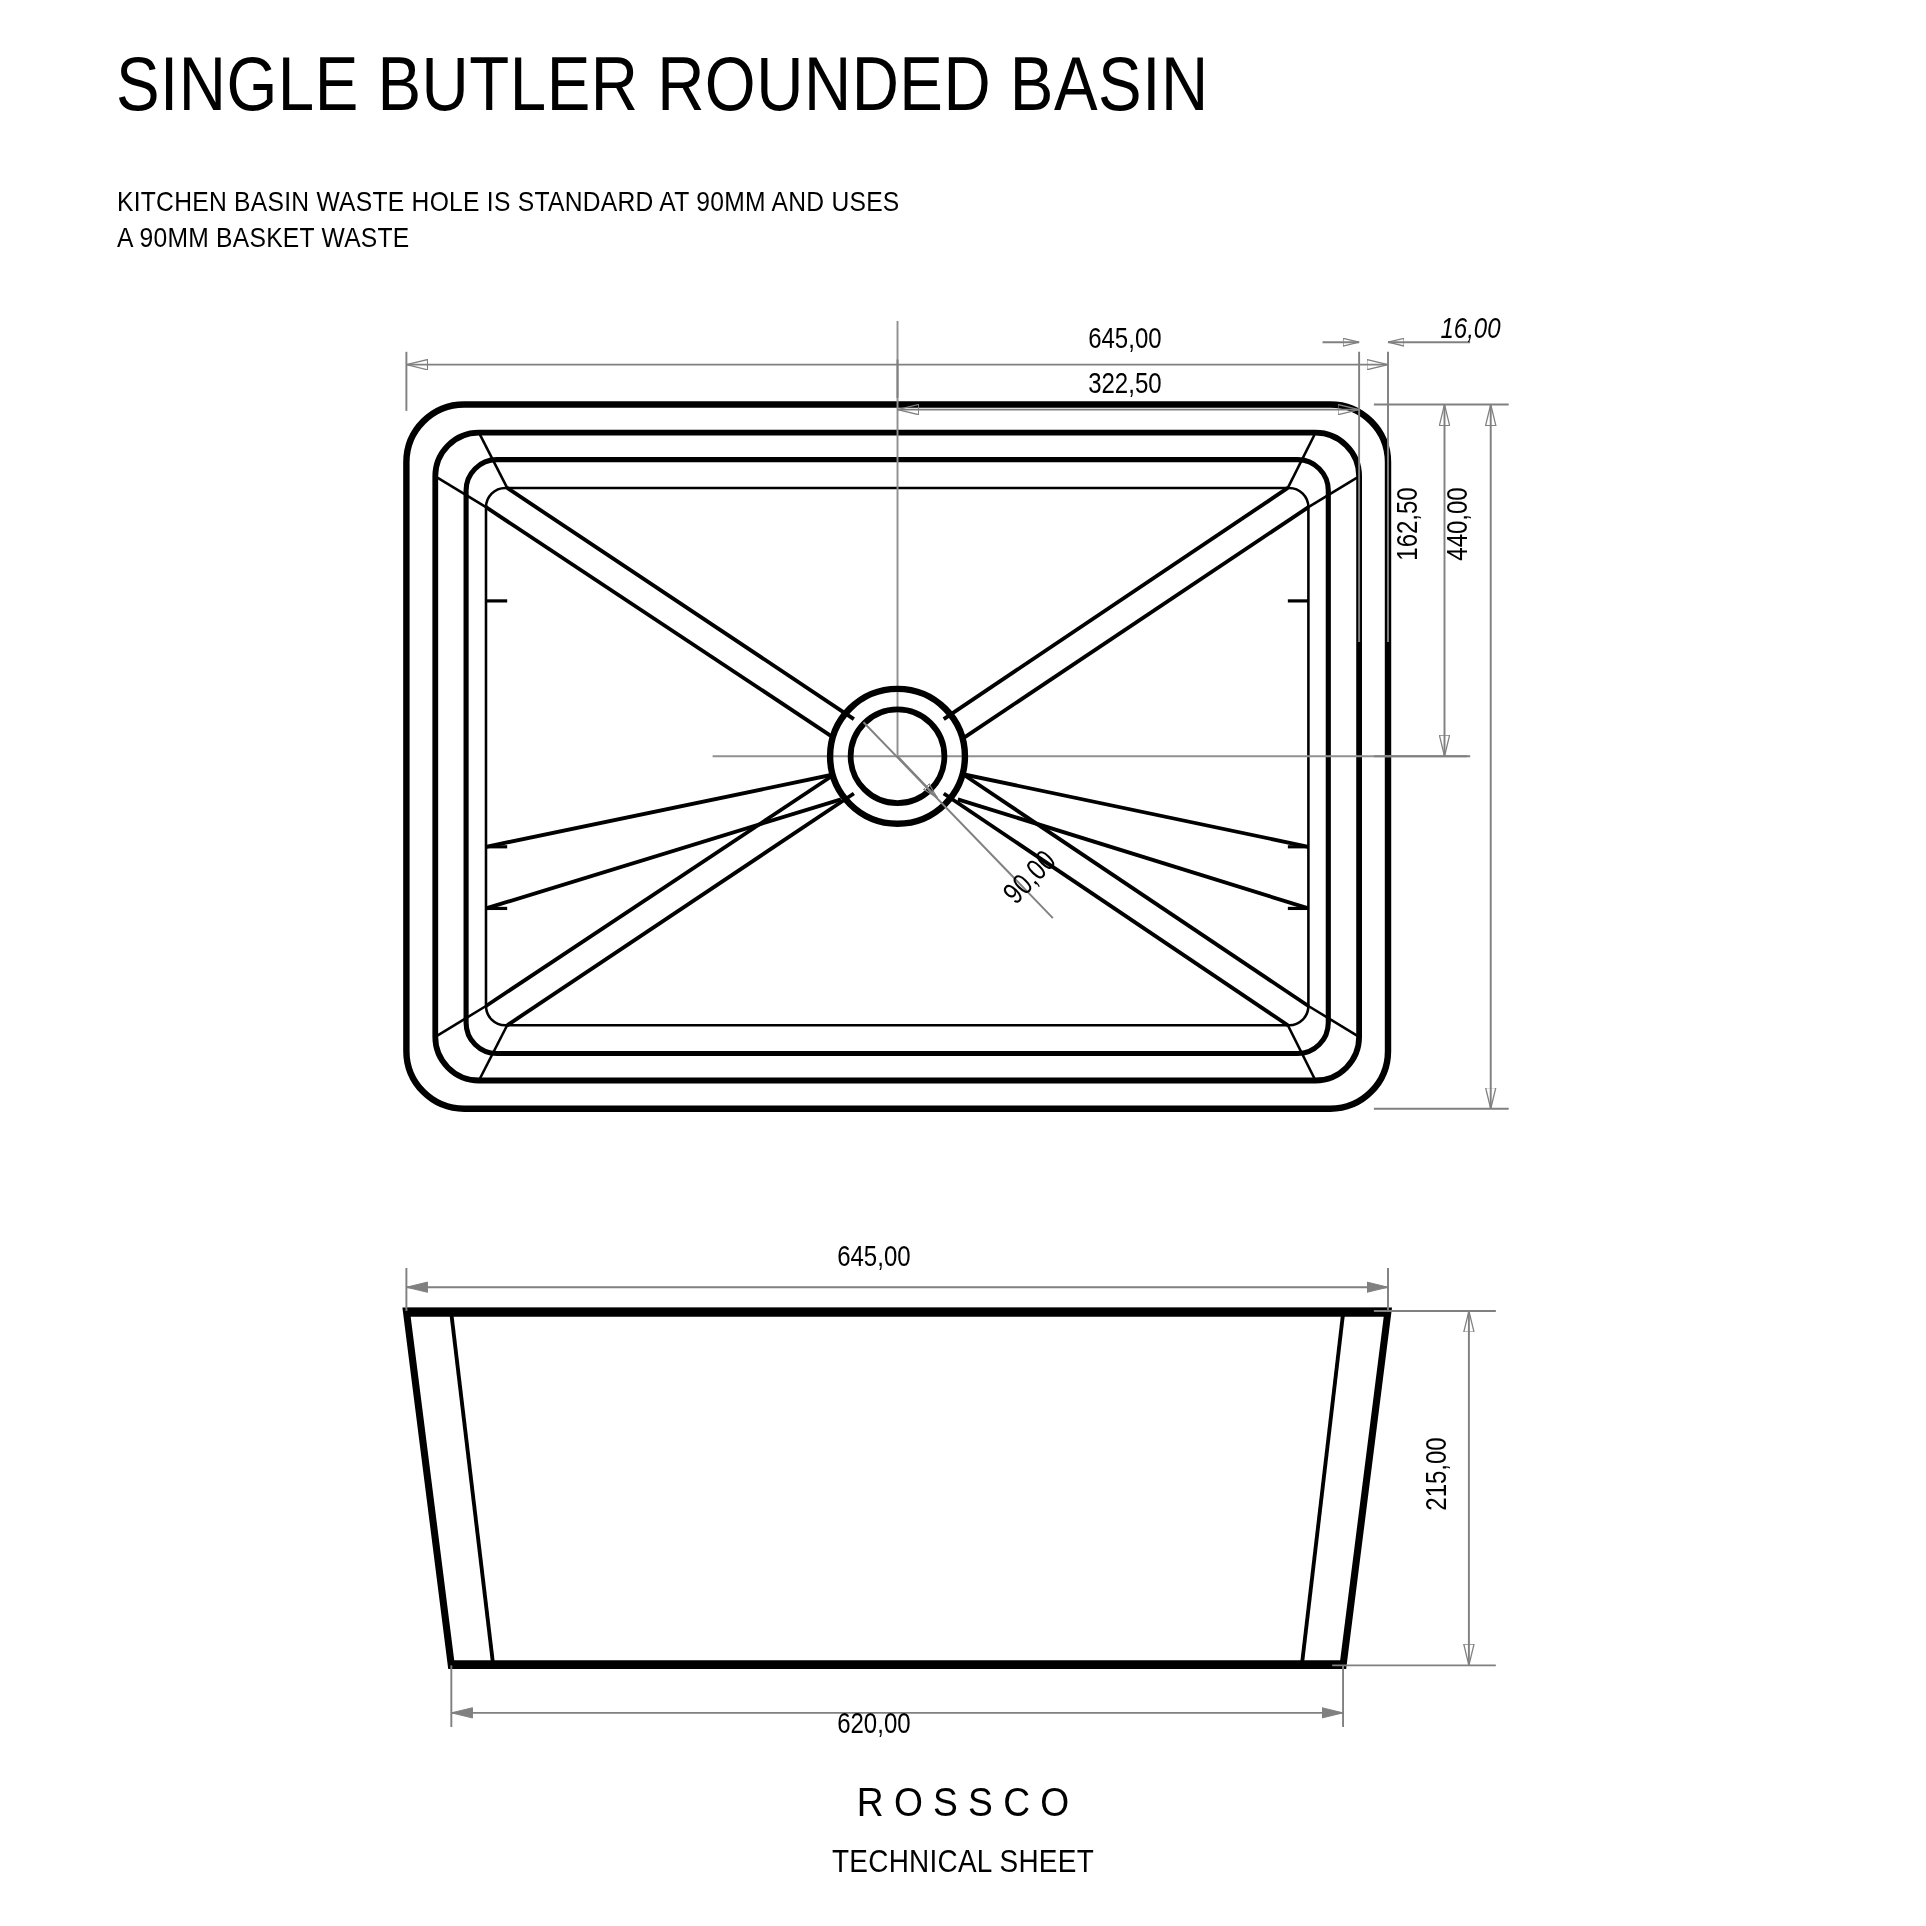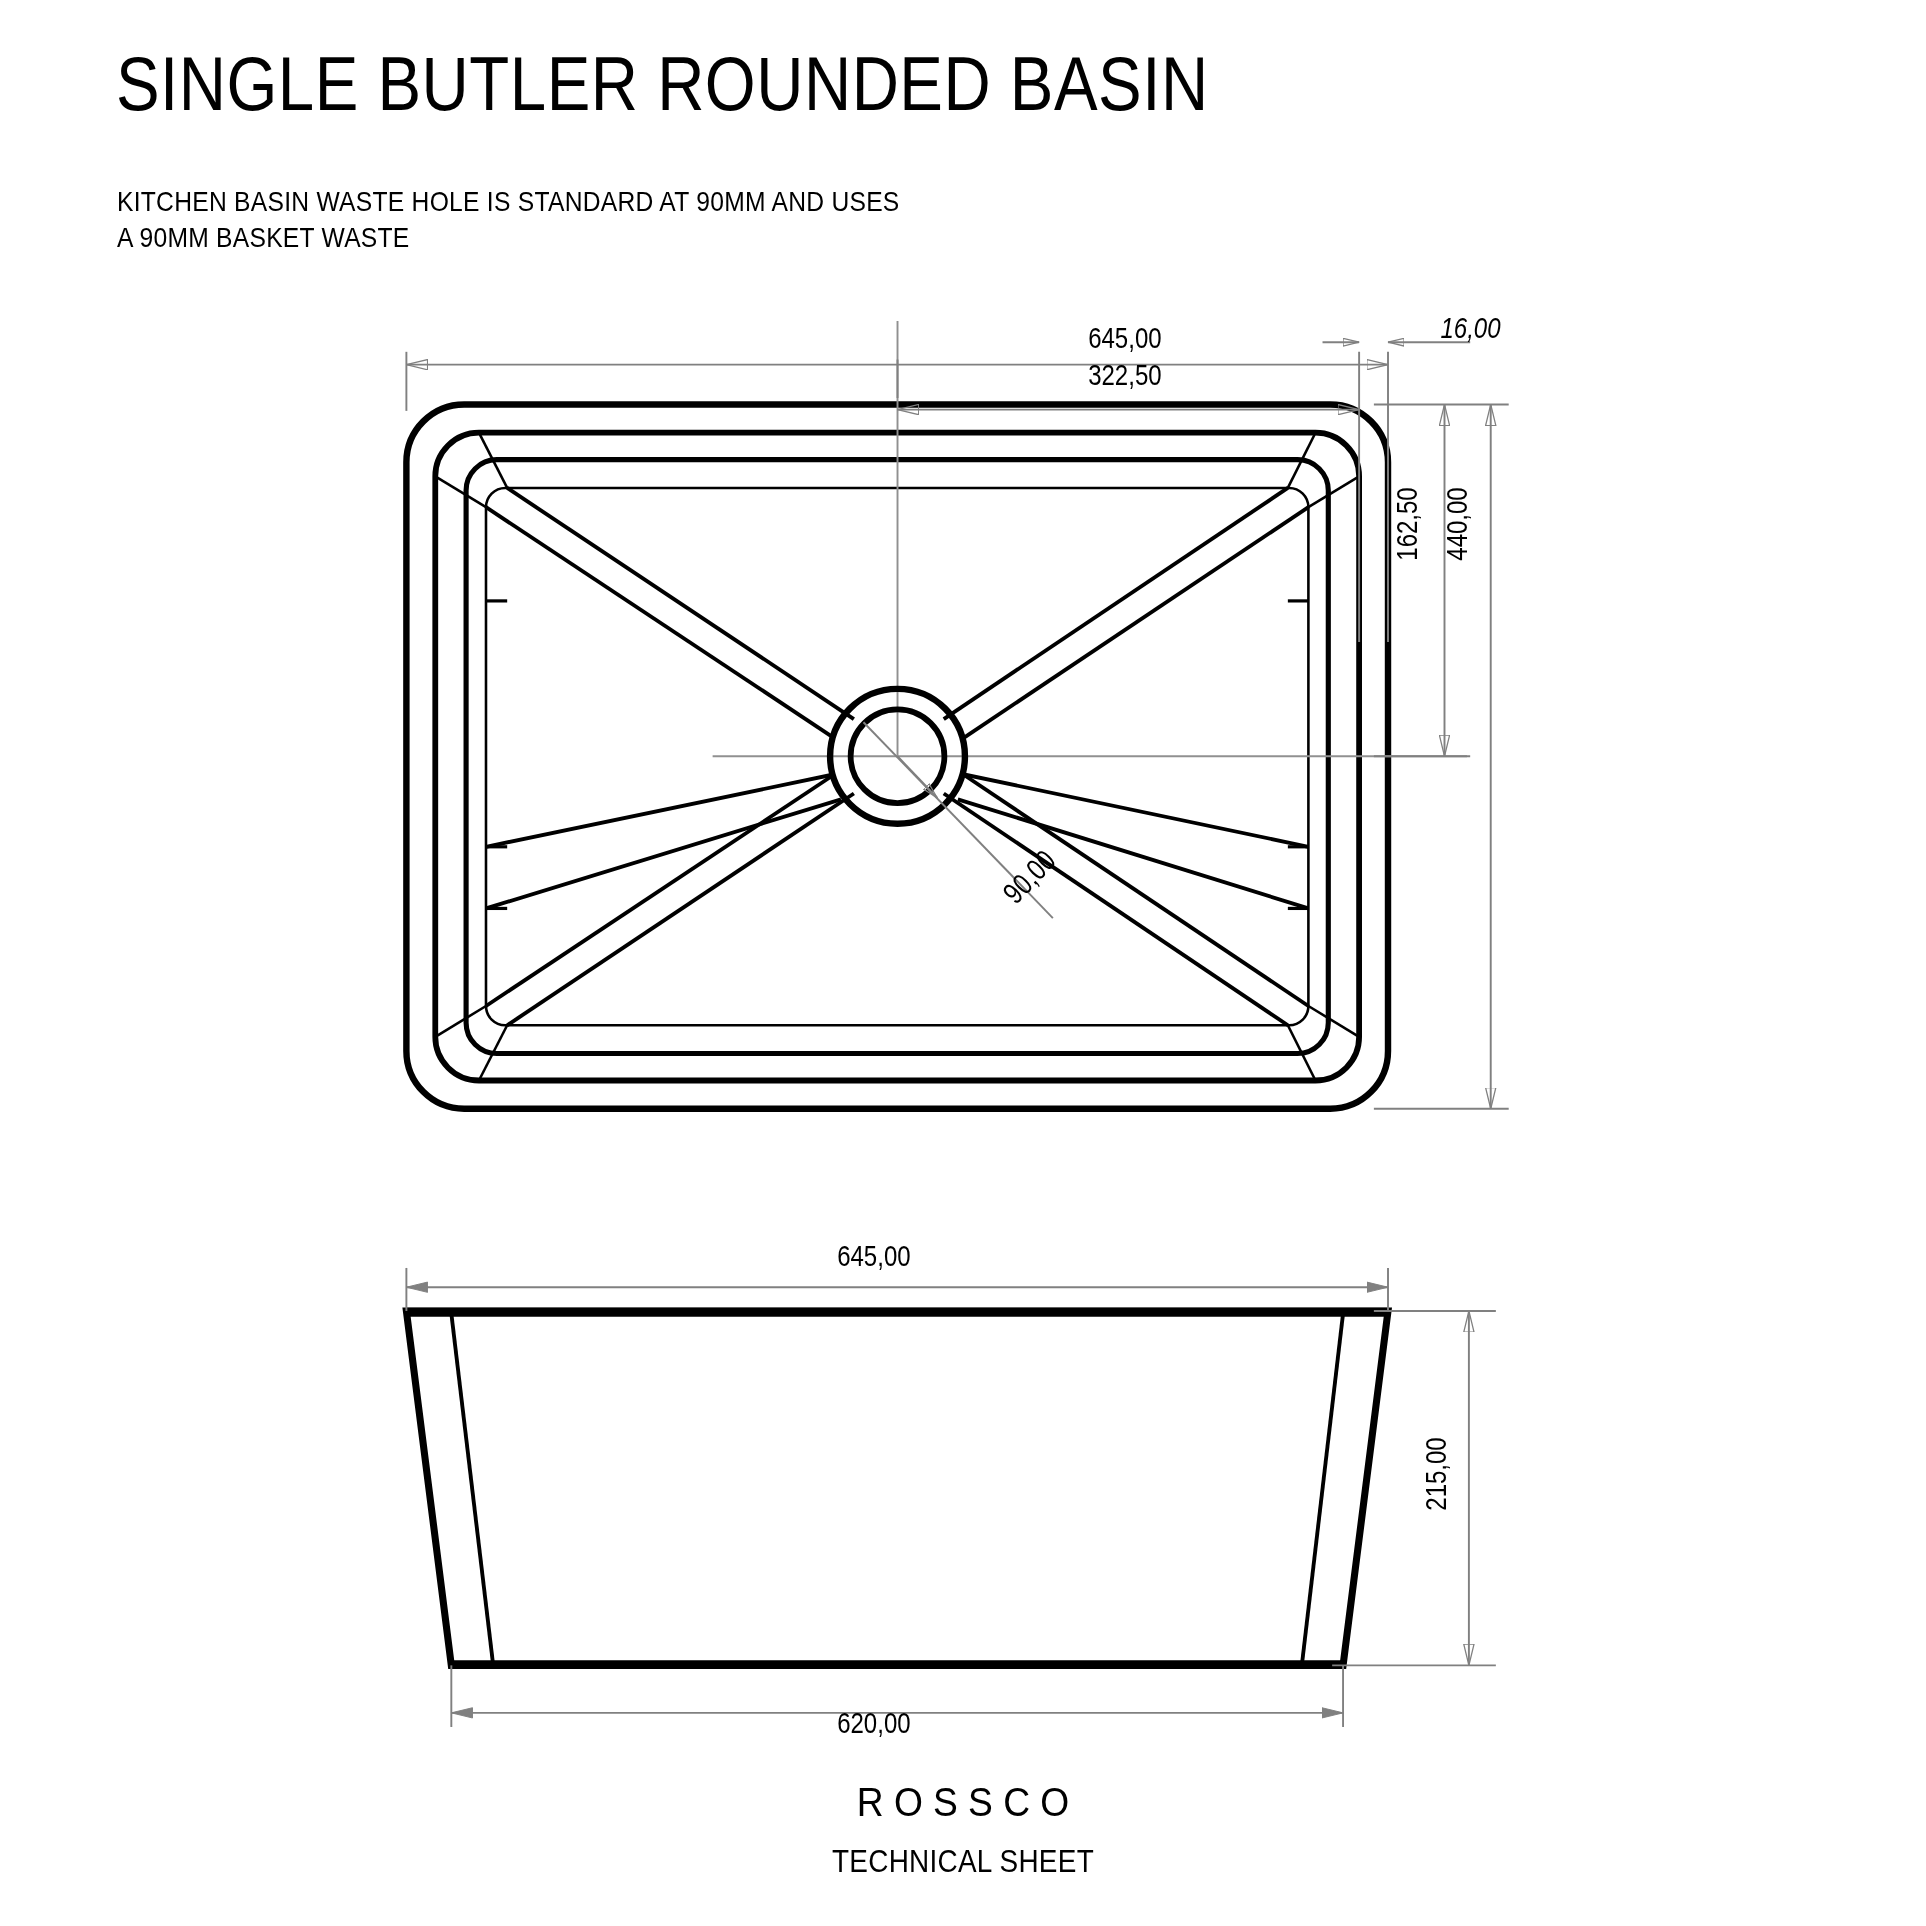--- a/index.html
+++ b/index.html
@@ -235,21 +235,21 @@
       <line x1="2288" y1="2042" x2="2288" y2="2594" marker-start="url(#arrOpenL)" marker-end="url(#arrOpenR)"></line>
 
       <line x1="703" y1="2594" x2="703" y2="2690"></line>
       <line x1="2092" y1="2594" x2="2092" y2="2690"></line>
       <line x1="703" y1="2668" x2="2092" y2="2668" marker-start="url(#arrSolidL)" marker-end="url(#arrSolidR)"></line>
     </g>
   </svg>
 
   <div class="dim" style="left:1079px; top:321px;"><span>645,00</span></div>
 
-  <div class="dim" style="left:1079px; top:358px;"><span>322,50</span></div>
+  <div class="dim" style="left:1079px; top:366px;"><span>322,50</span></div>
 
   <div class="dim" style="left:1433px; top:311px;font-style:italic;"><span>16,00</span></div>
 
   <div class="dim" style="left:1361px; top:507px; transform:rotate(-90deg);"><span>162,50</span></div>
 
   <div class="dim" style="left:1411px; top:507px; transform:rotate(-90deg);"><span>440,00</span></div>
 
   <div class="dim" style="left:992px; top:860px; transform:rotate(-46deg);"><span>90,00</span></div>
 
   <div class="dim" style="left:828px; top:1239px;"><span>645,00</span></div>

